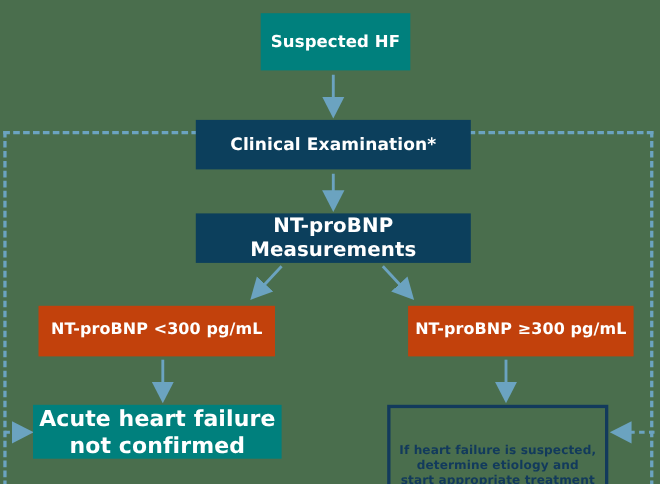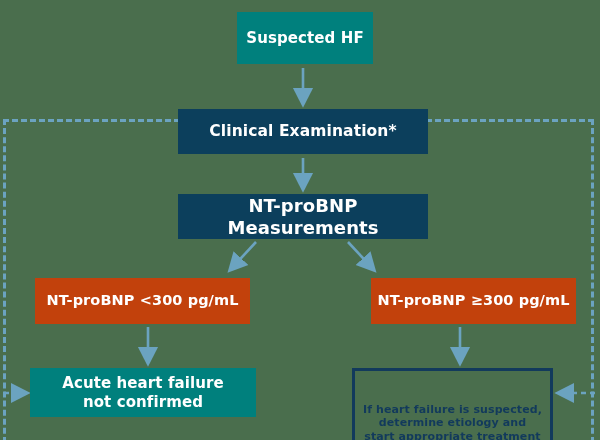--- a/index.html
+++ b/index.html
@@ -37,21 +37,21 @@
     border:3px solid #123a5c;
     color:#123a5c;
   }
 
   
   #n-suspected{left:237px;top:-4px;width:136px;height:52px;font-size:15px;}
   #n-clinical {left:178px;top:93px;width:250px;height:45px;font-size:15.5px;}
   #n-measure  {left:178px;top:178px;width:250px;height:45px;font-size:18px;}
   #n-low      {left:35px; top:262px;width:215px;height:46px;font-size:14.5px;}
   #n-high     {left:350px;top:262px;width:205px;height:46px;font-size:14.5px;margin-left:21px;}
-  #n-notconf  {left:30px; top:352px;width:226px;height:49px;font-size:15px;}
+  #n-notconf  {left:30px; top:352px;width:226px;height:49px;font-size:20px;}
   #n-etiology {left:352px;top:352px;width:201px;height:110px;font-size:11px;padding:4px 8px;}
 
   .arrow-layer{position:absolute;left:0;top:0;width:600px;height:440px;pointer-events:none;}
 </style>
 </head>
 <body>
 
 <div id="canvas">
 
   <div class="dashed-region"></div>

